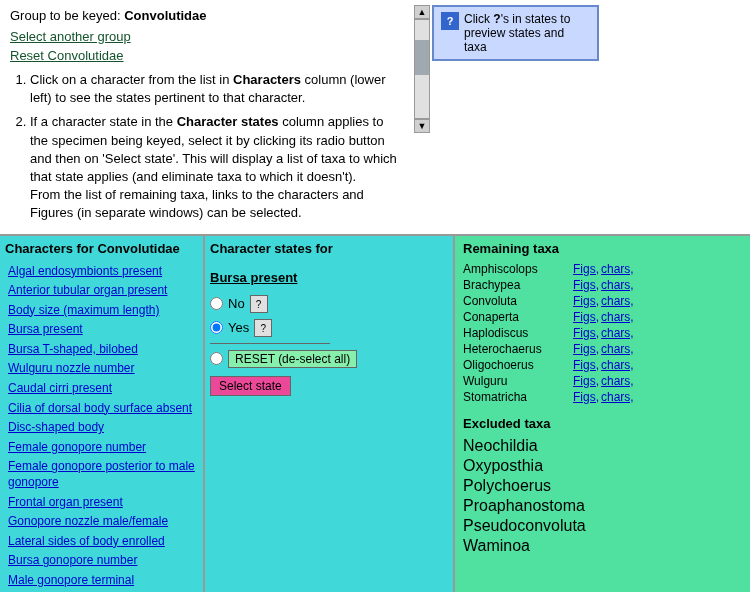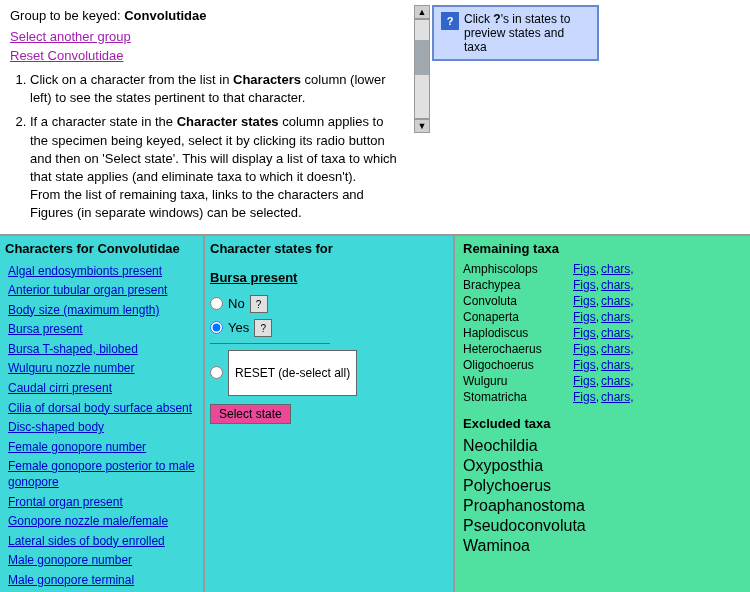--- a/index.html
+++ b/index.html
@@ -1,21 +1,21 @@
 <!DOCTYPE html>
 <html><head>
   <meta charset="utf-8">
   <style>
     * { margin: 0; padding: 0; box-sizing: border-box; }
     body { font-family: Arial, sans-serif; font-size: 13px; background: #fff; width: 750px; }
 
     .group-label { font-size: 13px; margin-bottom: 6px; }
     .group-label strong { font-weight: bold; }
 
-    .link-blue { color: #a21caf; text-decoration: underline; cursor: pointer; font-size: 13px; }
+    .link-blue { color: #14532d; text-decoration: underline; cursor: pointer; font-size: 13px; }
 
     .instructions { margin-top: 8px; }
     .instructions ol { margin-left: 20px; }
     .instructions li { margin-bottom: 6px; line-height: 1.4; }
 
     #columns-row {
       display: flex;
       width: 750px;
       min-height: 400px;
       border-top: 2px solid #999;
@@ -107,22 +107,22 @@
       margin-bottom: 8px;
     }
 
     .reset-option input[type="radio"] {
       margin-right: 5px;
     }
 
     .reset-label {
       font-size: 12px;
       border: 1px solid #666;
-      padding: 15px 6px;
-      background: #ffffff;
+      padding: 1px 6px;
+      background: #86efac;
     }
 
     .select-state-btn {
       font-size: 12px;
       padding: 2px 8px;
       background: #ec4899;
       border: 1px solid #666;
       cursor: pointer;
     }
 
@@ -278,21 +278,21 @@
         <a class="char-item">Bursa T-shaped, bilobed</a>
         <a class="char-item">Wulguru nozzle number</a>
         <a class="char-item">Caudal cirri present</a>
         <a class="char-item">Cilia of dorsal body surface absent</a>
         <a class="char-item">Disc-shaped body</a>
         <a class="char-item">Female gonopore number</a>
         <a class="char-item">Female gonopore posterior to male gonopore</a>
         <a class="char-item">Frontal organ present</a>
         <a class="char-item">Gonopore nozzle male/female</a>
         <a class="char-item">Lateral sides of body enrolled</a>
-        <a class="char-item">Male gonopore number</a>
+        <a class="char-item">Bursa gonopore number</a>
         <a class="char-item">Male gonopore terminal</a>
       </div>
   </div>
 
   <div id="states-col">
     <h3>Character states for</h3>
     <div class="state-title">Bursa present</div>
     <div id="states-options">
         <div class="state-option">
           <input type="radio" name="state_select" value="no" style="">

